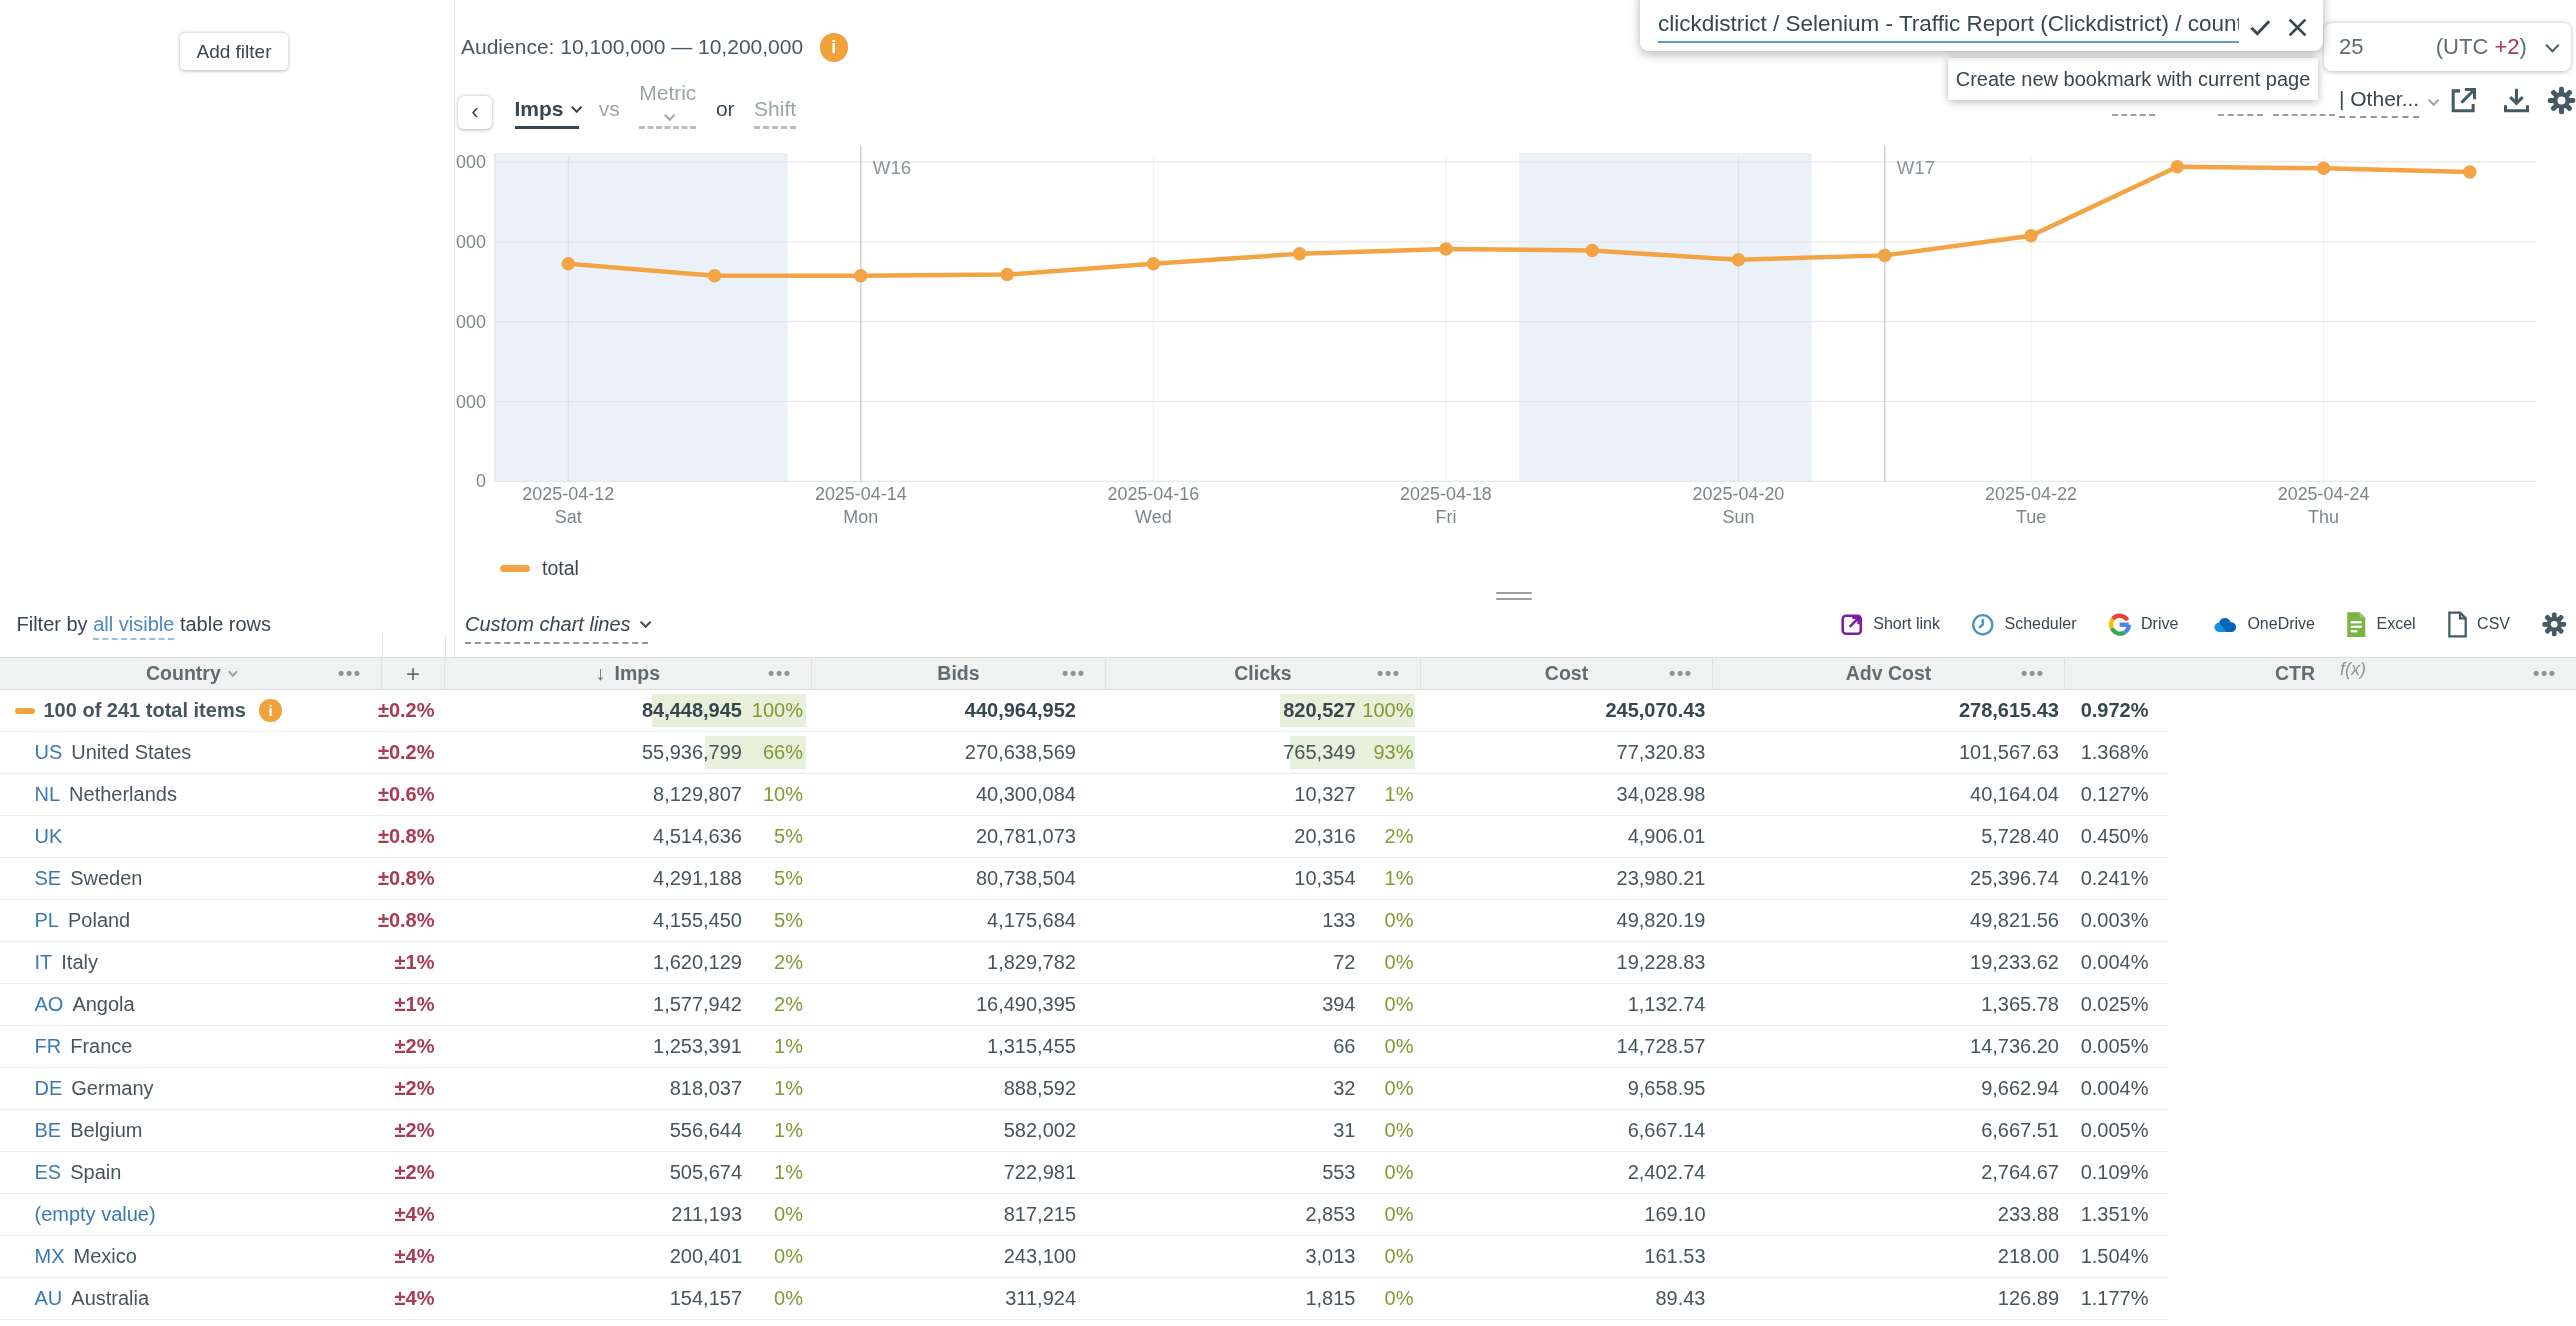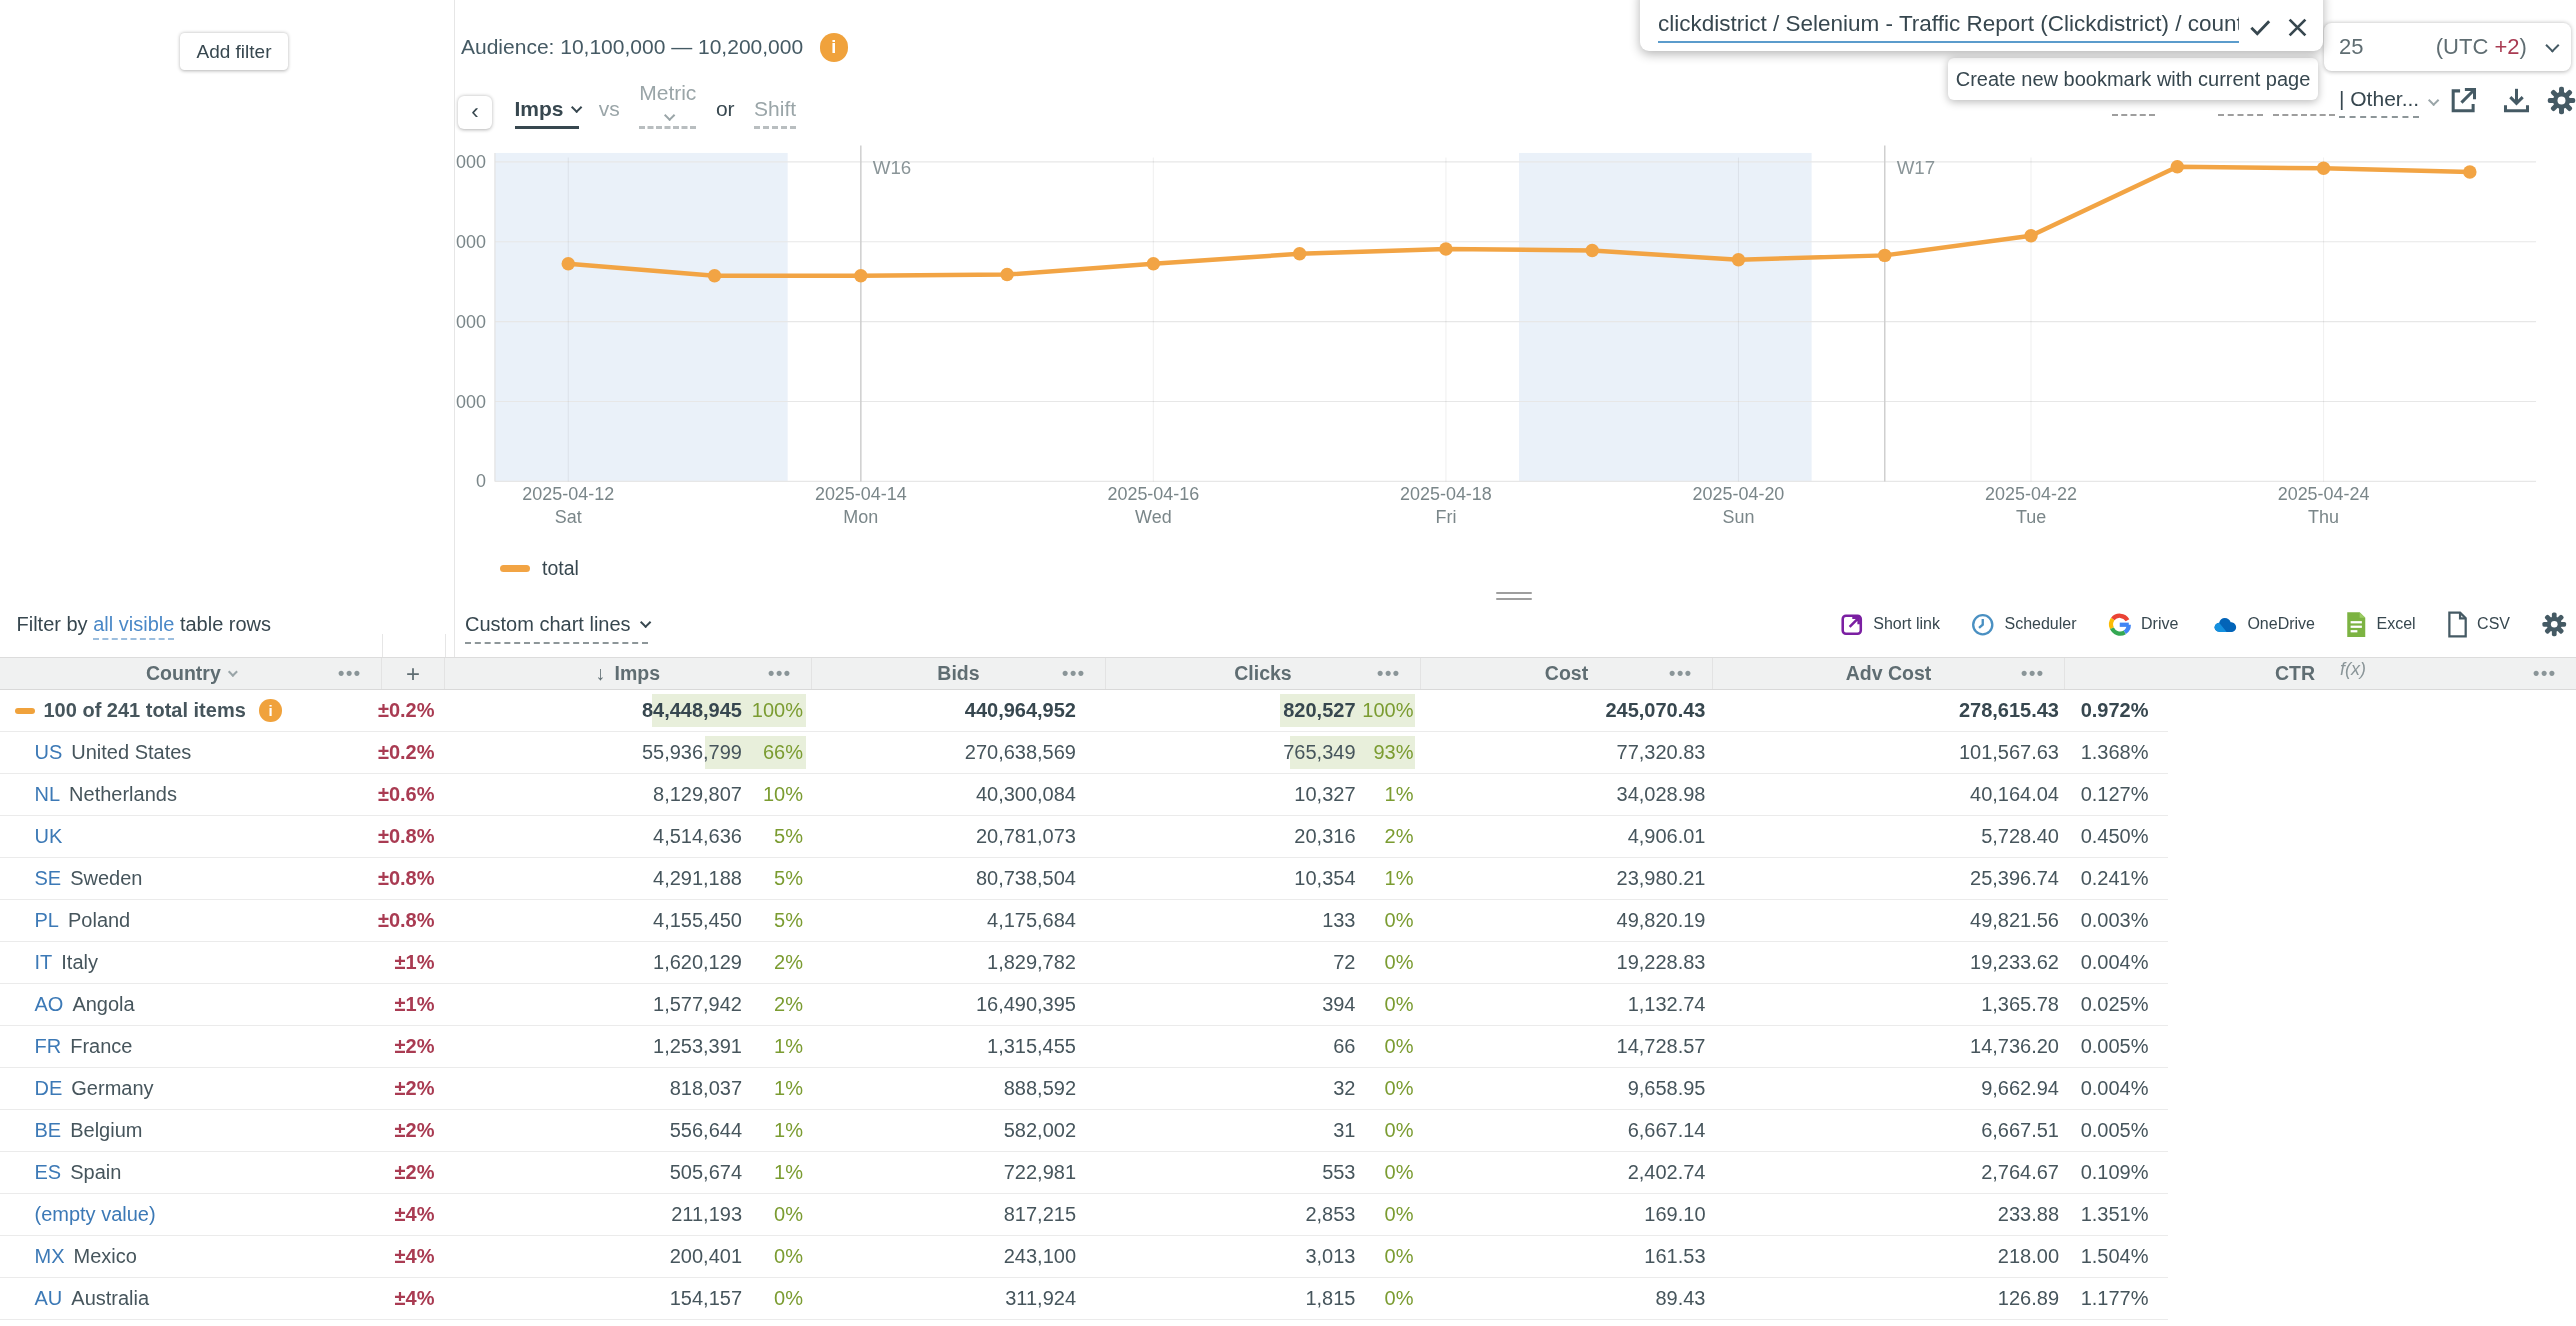--- a/index.html
+++ b/index.html
@@ -33,21 +33,21 @@
   
   #chart{position:absolute;left:455px;top:132px;}
   .ax{font-size:24px;fill:#7a8689;}
   .axw{font-size:25px;fill:#8a9598;}
   .legend{position:absolute;left:500px;top:557px;display:flex;align-items:center;gap:12px;font-size:19.5px;color:var(--slate);}
   .legend .swatch{width:30px;height:6.7px;border-radius:3.7px;background:var(--line);}
   .drag-handle{position:absolute;left:1496px;top:592px;width:36px;cursor:row-resize;}
   .drag-handle i{display:block;height:2.2px;background:#9e9e9e;border-radius:1.5px;margin-bottom:3.7px;}
 
   
-  .custom-lines{position:absolute;left:465px;top:613px;font-size:20px;color:var(--slate);border-bottom:2.2px dashed #8d9699;padding-bottom:6px;cursor:pointer;display:inline-flex;align-items:center;gap:9px;}
+  .custom-lines{position:absolute;left:465px;top:613px;font-size:20px;color:var(--slate);border-bottom:2.2px dashed #8d9699;padding-bottom:6px;cursor:pointer;display:inline-flex;align-items:center;gap:9px;font-style:italic;}
   .export-row{position:absolute;right:7.5px;top:610px;display:flex;align-items:center;gap:30px;font-size:16px;color:var(--slate);}
   .export-item{display:inline-flex;align-items:center;gap:9px;cursor:pointer;}
   .mini-div{position:absolute;top:634px;width:0.7px;height:24px;background:var(--border);}
 
   
   .t-grid{display:grid;grid-template-columns:382px 63px 367px 294px 315px 292px 352px auto;}
   .t-head{position:absolute;left:0;top:657px;width:2576px;height:33px;background:var(--hdrbg);border-top:0.7px solid #dcdcdc;border-bottom:0.7px solid #d9d9d9;font-size:19.5px;font-weight:700;color:var(--grey);}
   .th{position:relative;display:flex;align-items:center;justify-content:center;gap:7.5px;border-right:0.7px solid #e3e3e3;}
   .th:last-child{border-right:none;gap:25px;}
   .th .dots{position:absolute;right:19.5px;font-size:18px;letter-spacing:1.5px;color:#8a9598;cursor:pointer;}
@@ -85,21 +85,21 @@
   .tr-tools{position:absolute;left:0;top:0;width:2576px;height:0;z-index:5;}
   .stub{position:absolute;top:114px;border-bottom:2.2px dashed #9e9e9e;height:0;}
   .other-dd{position:absolute;left:2339px;top:87px;font-size:21px;color:var(--slate);display:flex;align-items:center;gap:9px;cursor:pointer;}
   .other-dd .u{border-bottom:2.2px dashed #8d9699;padding-bottom:4.5px;}
   .tr-icon{position:absolute;top:84px;cursor:pointer;}
 
   
   .bk-popup{position:absolute;left:1640px;top:-13.5px;width:683px;height:64px;background:#fff;border-radius:9px;box-shadow:0 2.2px 10.5px rgba(0,0,0,.3);z-index:50;display:flex;align-items:flex-end;padding:0 10.5px 7.5px 18px;gap:6px;}
   .bk-input{flex:1;font-size:22.5px;color:var(--slate);border-bottom:2.2px solid #5b9ccc;padding-bottom:4.5px;white-space:nowrap;overflow:hidden;}
   .bk-btn{width:31px;height:31px;display:flex;align-items:center;justify-content:center;cursor:pointer;background:none;border:none;}
-  .bk-tip{position:absolute;left:1948px;top:58px;width:370px;height:42px;background:#fff;border-radius:6px;box-shadow:0 1.5px 9px rgba(0,0,0,.28);z-index:49;display:flex;align-items:center;justify-content:center;font-size:20px;color:var(--slate);cursor:pointer;}
+  .bk-tip{position:absolute;left:1948px;top:58px;width:370px;height:42px;background:#fff;border-radius:1px;box-shadow:0 1.5px 9px rgba(0,0,0,.28);z-index:49;display:flex;align-items:center;justify-content:center;font-size:20px;color:var(--slate);cursor:pointer;}
 </style>
 </head>
 <body>
 
 <div class="app">
 
   <aside class="left-panel">
     <button class="btn add-filter">Add filter</button>
     <div class="filter-by">
       <span>Filter by </span><span class="lnk">all visible</span><span> table rows</span>

